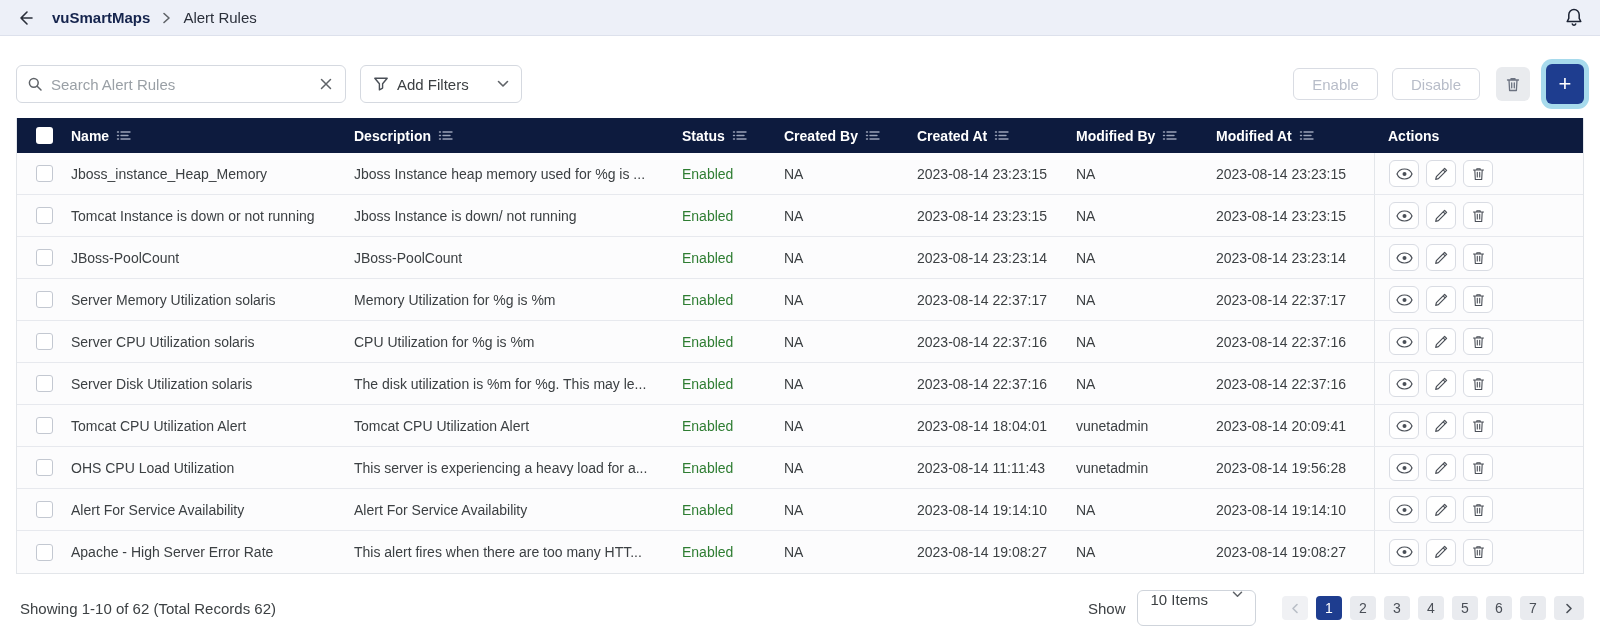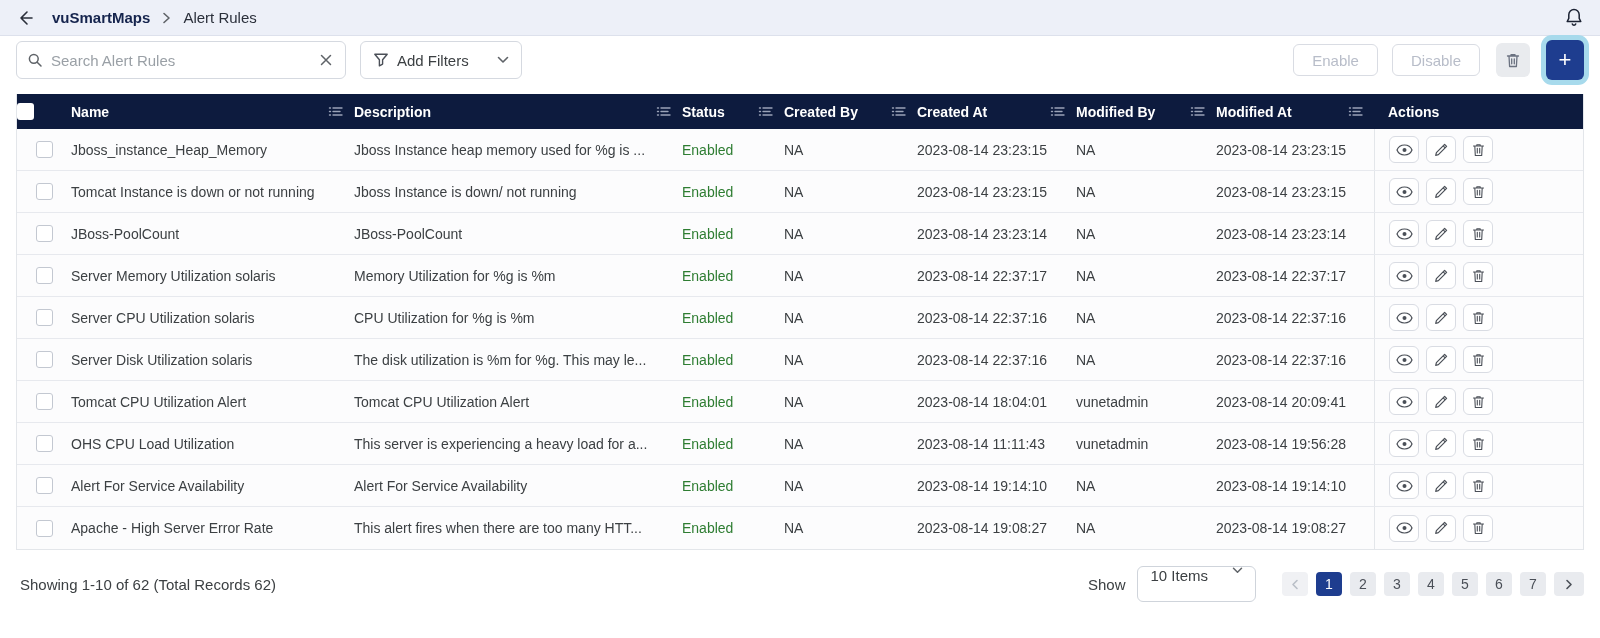--- a/index.html
+++ b/index.html
@@ -10,21 +10,21 @@
   .topbar { height:36px; background:#edf0f8; border-bottom:1px solid #dde1ec;
             display:flex; align-items:center; padding:0 16px; }
   .back-btn { background:none; border:none; cursor:pointer; display:flex; align-items:center; margin-right:18px; }
   .crumb-app { font-size:15px; color:#15244d; font-weight:600; margin-right:12px; cursor:pointer; }
   .crumb-sep { display:flex; align-items:center; margin-right:12px; }
   .crumb-page { font-size:15px; color:#2a2f3a; }
   .topbar-spacer { flex:1; }
   .bell-btn { background:none; border:none; cursor:pointer; display:flex; align-items:center; }
 
   
-  .toolbar { display:flex; align-items:center; padding:4px 16px 14px 16px; }
+  .toolbar { display:flex; align-items:center; padding:28px 16px 14px 16px; }
   .searchbox { width:330px; height:38px; border:1px solid #d5d9e0; border-radius:6px; background:#fff;
                display:flex; align-items:center; padding:0 10px; }
   .searchbox input { flex:1; border:none; outline:none; font-size:15px; color:#3c4043;
                      font-family:"Liberation Sans",sans-serif; background:transparent; margin-left:8px; }
   .searchbox input::placeholder { color:#9aa0a6; }
   .clear-x { background:none; border:none; cursor:pointer; display:flex; align-items:center; padding:2px; }
   .filters-btn { margin-left:14px; width:162px; height:38px; border:1px solid #d5d9e0; border-radius:6px;
                  background:#fff; display:flex; align-items:center; padding:0 12px; cursor:pointer; }
   .filters-btn .lbl { font-size:15px; color:#3c4043; margin-left:8px; }
   .filters-btn .chev { margin-left:auto; display:flex; }
@@ -33,21 +33,21 @@
                color:#b8bdc9; font-size:15px; font-family:"Liberation Sans",sans-serif; cursor:default; margin-left:14px; }
   .bulk-trash { margin-left:16px; width:34px; height:34px; border:none; border-radius:6px; background:#e9ebee;
                 display:flex; align-items:center; justify-content:center; cursor:pointer; }
   .add-btn { margin-left:16px; width:38px; height:40px; border:none; border-radius:6px; background:#1e3d8f;
              color:#fff; font-size:22px; line-height:1; cursor:pointer;
              box-shadow:0 0 0 5px #a7daec; display:flex; align-items:center; justify-content:center; }
 
   
   .table-wrap { margin:0 16px; border:1px solid #e3e6ea; border-top:none; }
   .thead { display:flex; align-items:center; background:#0d1b3e; height:35px; }
-  .thead .cell { color:#fff; font-size:14px; font-weight:600; display:flex; align-items:center; gap:7px;justify-content:space-between; }
+  .thead .cell { color:#fff; font-size:14px; font-weight:600; display:flex; align-items:center; gap:7px; }
   .trow { display:flex; align-items:center; height:42px; background:#fcfcfd; border-bottom:1px solid #e7e9ee; }
   .trow:last-child { border-bottom:none; }
   .cell { padding:0 10px 0 0; font-size:14px; color:#3c4043; white-space:nowrap; overflow:hidden; }
   .c-check { width:54px; display:flex; justify-content:center; padding:0; flex:none; }
   .c-name  { width:283px; flex:none; }
   .c-desc  { width:328px; flex:none; }
   .c-status{ width:102px; flex:none; }
   .c-cby   { width:133px; flex:none; }
   .c-cat   { width:159px; flex:none; }
   .c-mby   { width:140px; flex:none; }

